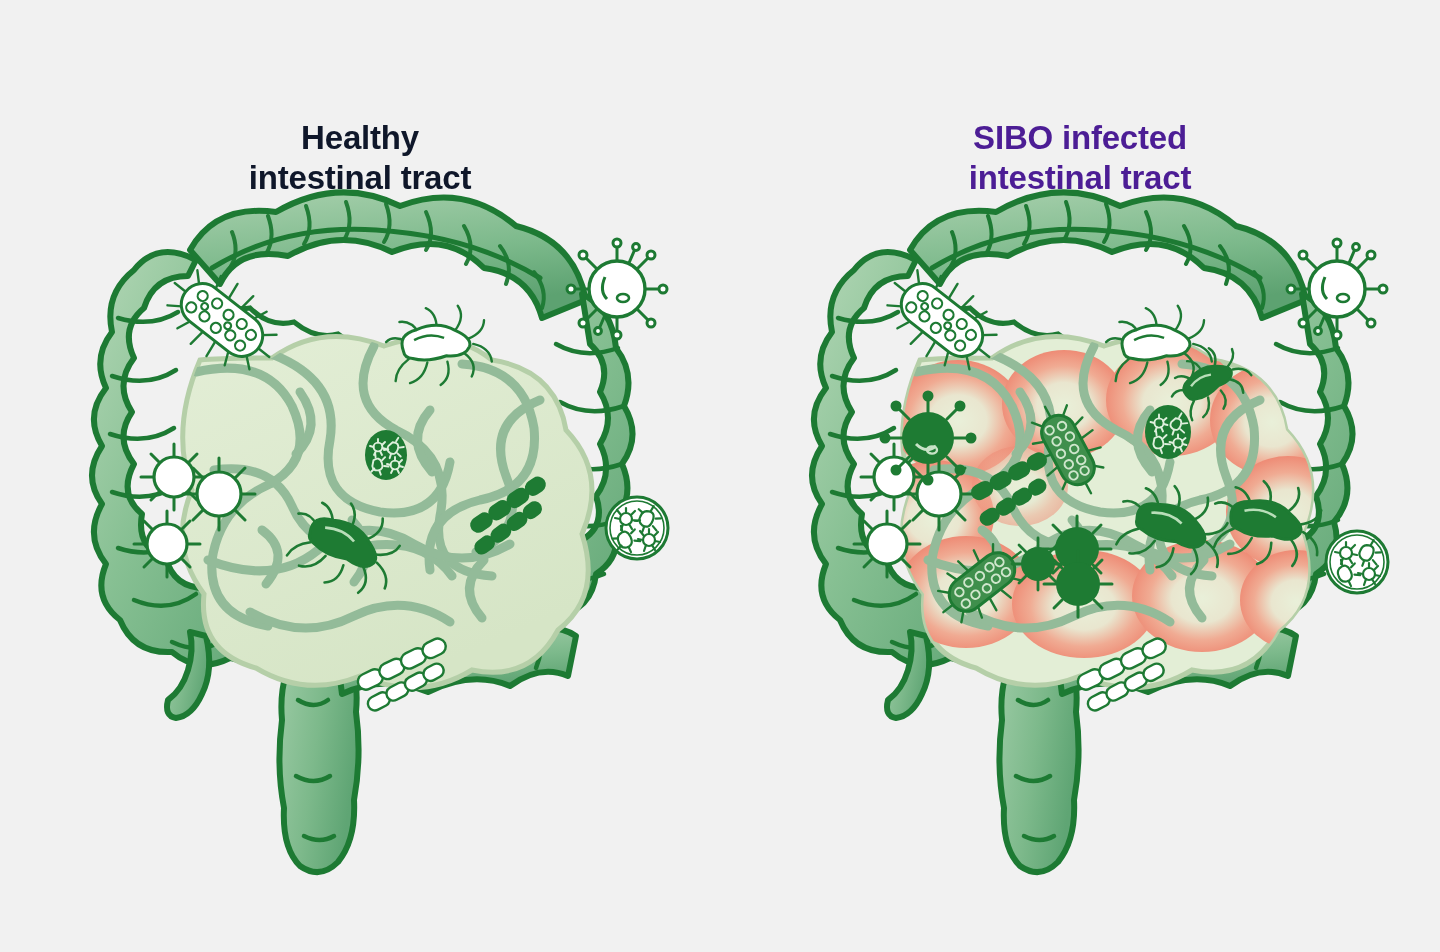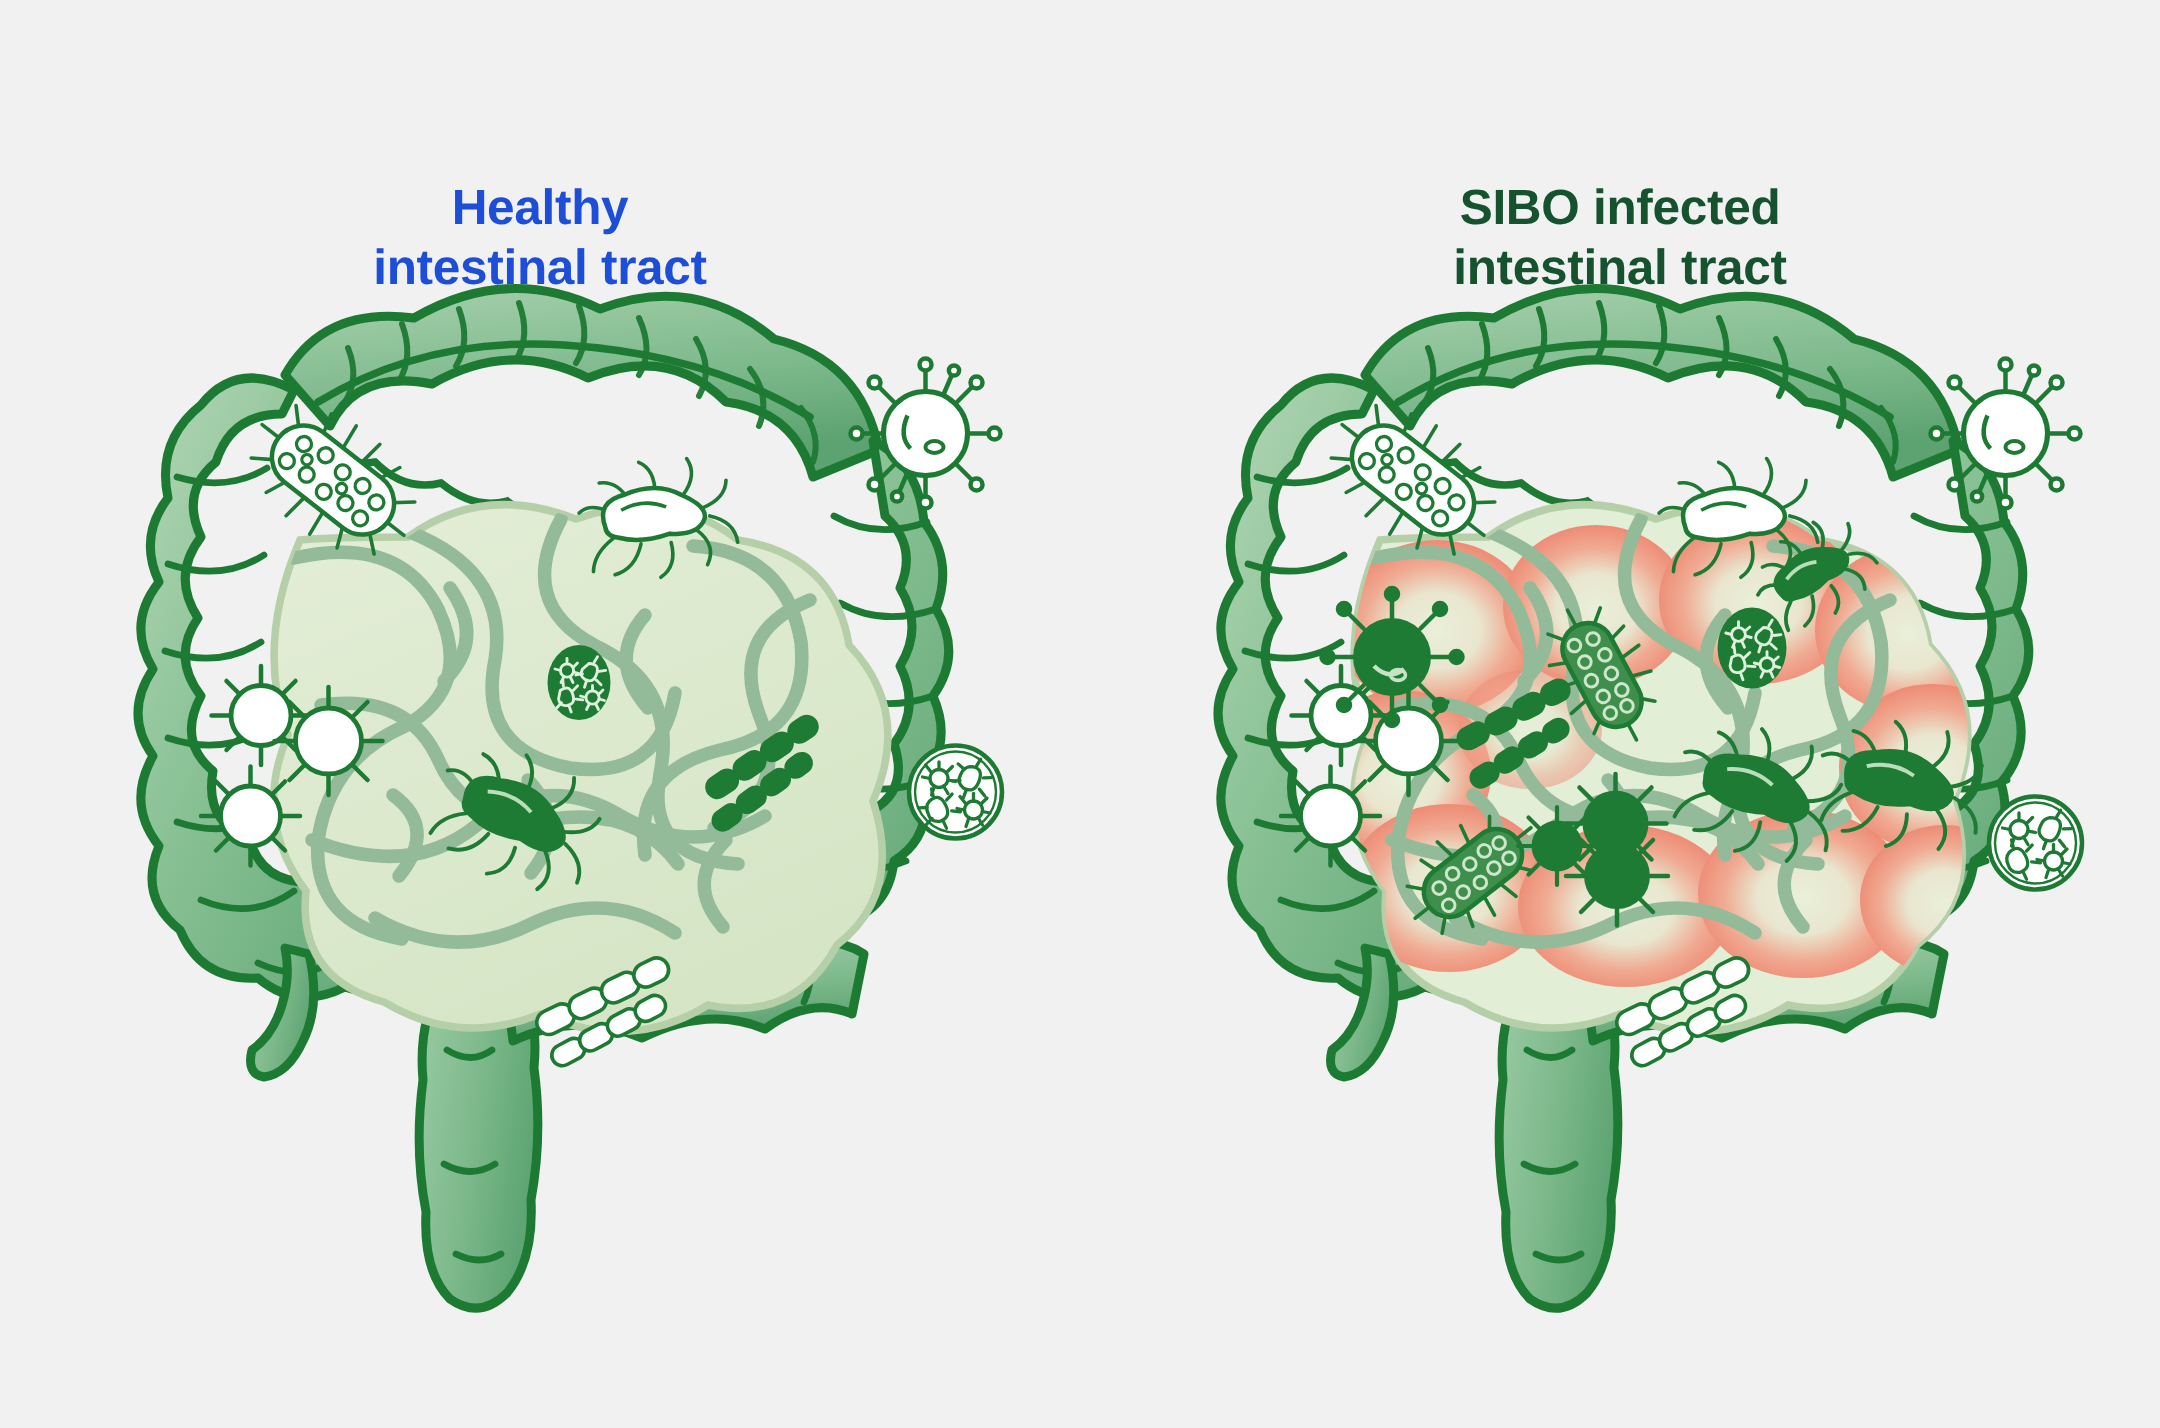--- a/index.html
+++ b/index.html
@@ -25,21 +25,21 @@
   }
   .art{position:absolute;left:0;top:0;width:720px;height:952px;}
   svg{display:block;}
 </style>
 </head>
 <body style="background: rgb(241, 241, 241);">
 
 <div id="stage">
 
   <div class="panel" id="panel-healthy">
-    <div class="panel-title" style="color: #1d4ed8; text-align: center;">Healthy
+    <div class="panel-title" style="color: #0f172a; text-align: center;">Healthy
 intestinal tract</div>
 
     <div class="art">
     <svg width="720" height="952" viewBox="0 0 720 952" xmlns="http://www.w3.org/2000/svg">
       <defs>
         <linearGradient id="hColonGrad" x1="0" y1="0" x2="1" y2="1">
           <stop offset="0%" stop-color="#b3d7b6"></stop>
           <stop offset="45%" stop-color="#87c093"></stop>
           <stop offset="100%" stop-color="#5fa574"></stop>
         </linearGradient>
@@ -419,21 +419,21 @@
           <rect x="-14" y="-7" width="22" height="15" rx="7.5"></rect>
           <rect x="6" y="-7" width="22" height="15" rx="7.5"></rect>
           <rect x="26" y="-7" width="20" height="15" rx="7.5"></rect>
         </g>
       </g>
     </svg>
     </div>
   </div>
 
   <div class="panel" id="panel-sibo">
-    <div class="panel-title" style="color: #14532d;">SIBO infected
+    <div class="panel-title" style="color: #4c1d95;">SIBO infected
 intestinal tract</div>
 
     <div class="art">
     <svg width="720" height="952" viewBox="0 0 720 952" xmlns="http://www.w3.org/2000/svg">
       <defs>
         <linearGradient id="sColonGrad" x1="0" y1="0" x2="1" y2="1">
           <stop offset="0%" stop-color="#b3d7b6"></stop>
           <stop offset="45%" stop-color="#87c093"></stop>
           <stop offset="100%" stop-color="#5fa574"></stop>
         </linearGradient>

